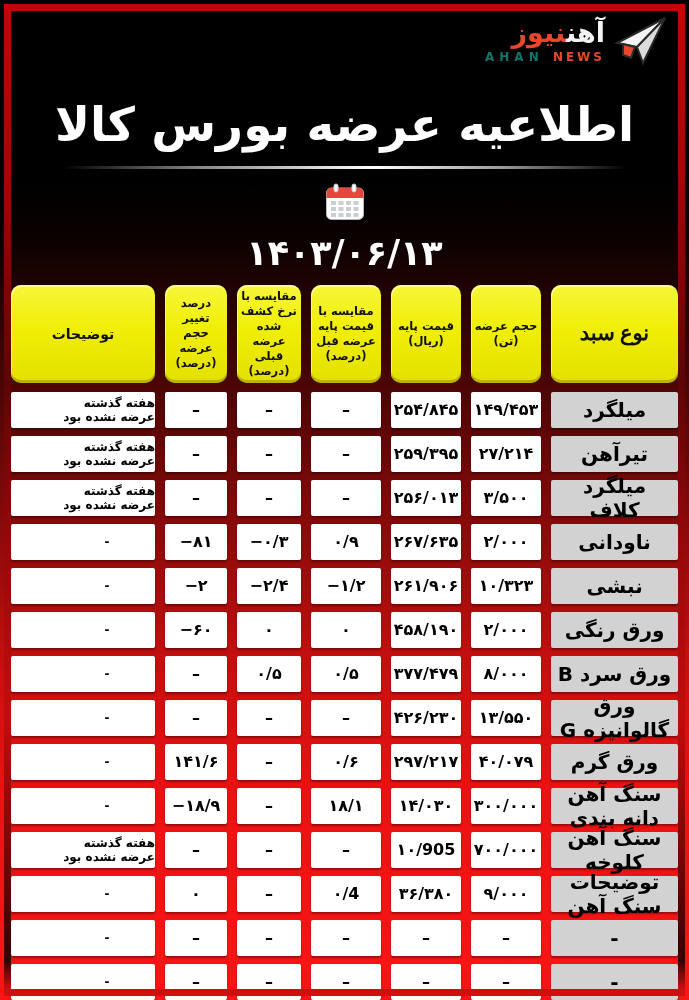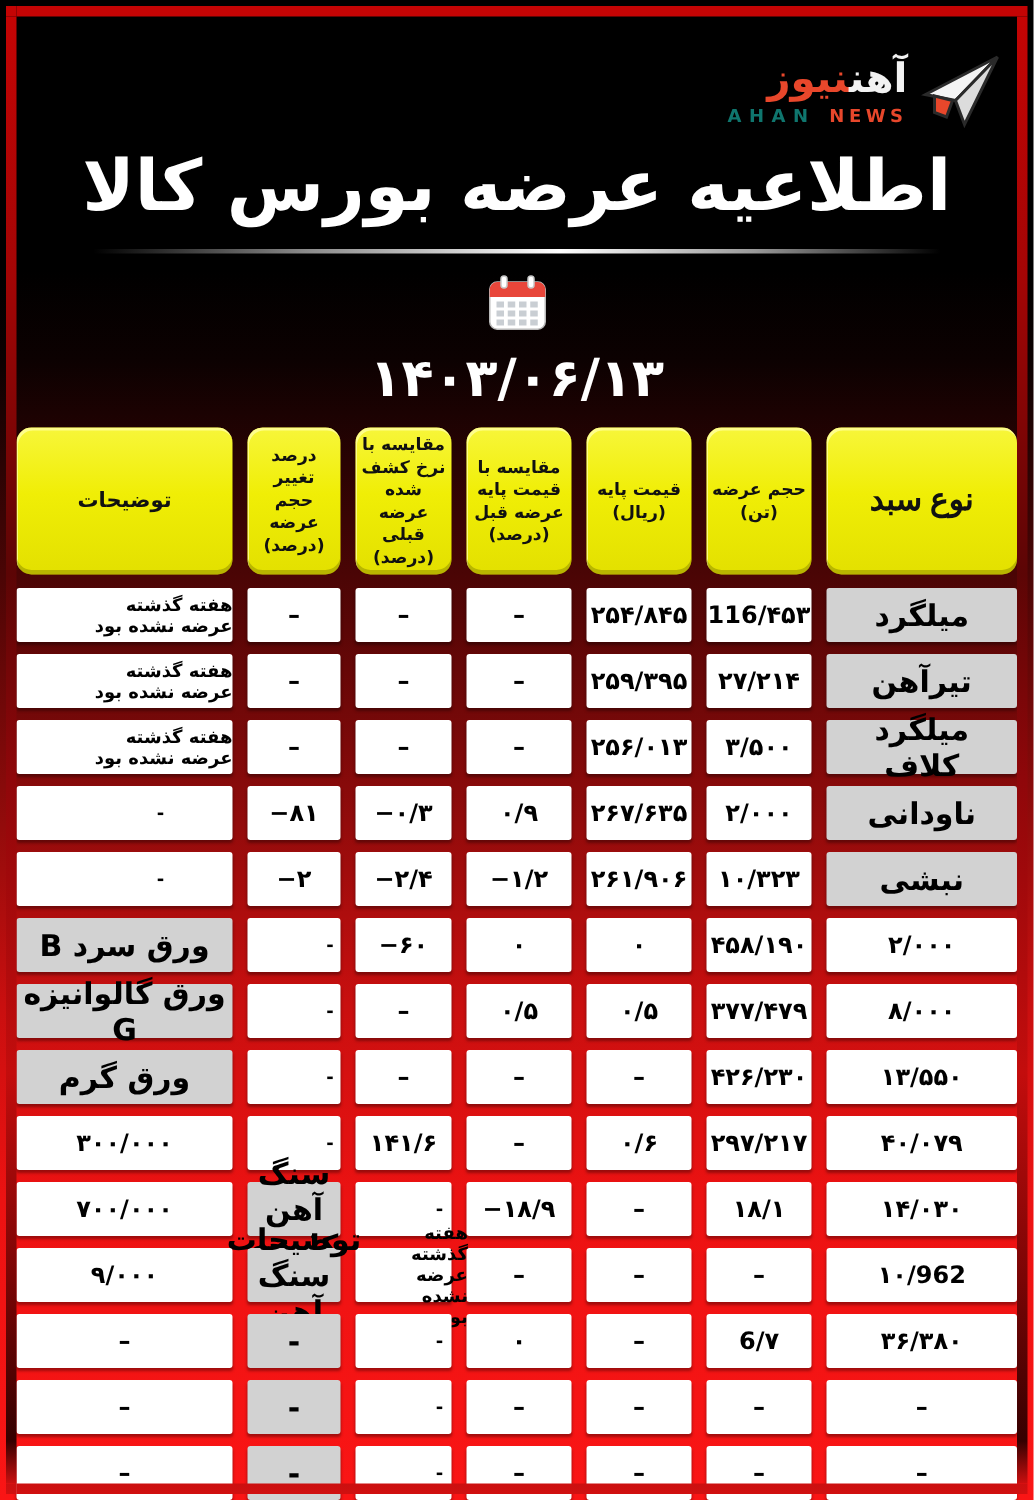--- a/index.html
+++ b/index.html
@@ -13,21 +13,21 @@
   .frame{
     position:absolute;top:4px;left:4px;right:4px;bottom:4px;
     border:7px solid;border-radius:4px;pointer-events:none;z-index:5;
     border-image:linear-gradient(180deg,
       #c40404 0%, #a30505 18%, #5c0505 38%, #8f070a 52%,
       #c30d0d 72%, #7a0505 86%, #350000 97%, #d01010 100%) 1;
   }
   .page{position:relative;width:100%;height:100%;}
 
   
-  .logo{position:absolute;top:13px;right:20px;display:flex;align-items:center;gap:8px;direction:ltr;margin-top:20px;}
+  .logo{position:absolute;top:13px;right:20px;display:flex;align-items:center;gap:8px;direction:ltr;}
   .logo-text{text-align:right;line-height:1;}
   .logo-fa{font-size:27px;font-weight:bold;direction:rtl;letter-spacing:0;}
   .logo-fa .w{color:#f2f2f2;}
   .logo-fa .o{color:#e8472b;}
   .logo-en{font-size:12px;font-weight:bold;letter-spacing:5px;margin-top:5px;direction:ltr;}
   .logo-en .g{color:#0f766e;}
   .logo-en .o{color:#e8472b;letter-spacing:3px;}
   .plane{width:56px;height:56px;}
 
   .title{
@@ -134,21 +134,21 @@
 نرخ کشف شده
 عرضه قبلی
 (درصد)</div>
       <div class="hcell">درصد تغییر
 حجم عرضه
 (درصد)</div>
       <div class="hcell h-notes">توضیحات</div>
     </div>
     <div class="grid tbody">
         <div class="cell name">میلگرد</div>
-        <div class="cell num">116/۴۵۳</div>
+        <div class="cell num">۱۴۹/۴۵۳</div>
         <div class="cell num">۲۵۴/۸۴۵</div>
         <div class="cell num">–</div>
         <div class="cell num">–</div>
         <div class="cell num">–</div>
         <div class="cell notes">هفته گذشته عرضه نشده بود</div>
         <div class="cell name">تیرآهن</div>
         <div class="cell num">۲۷/۲۱۴</div>
         <div class="cell num">۲۵۹/۳۹۵</div>
         <div class="cell num">–</div>
         <div class="cell num">–</div>
@@ -168,20 +168,21 @@
         <div class="cell num">−۰/۳</div>
         <div class="cell num">−۸۱</div>
         <div class="cell notes">-</div>
         <div class="cell name">نبشی</div>
         <div class="cell num">۱۰/۳۲۳</div>
         <div class="cell num">۲۶۱/۹۰۶</div>
         <div class="cell num">−۱/۲</div>
         <div class="cell num">−۲/۴</div>
         <div class="cell num">−۲</div>
         <div class="cell notes">-</div>
+        <div class="cell name">ورق رنگی</div>
         <div class="cell num">۲/۰۰۰</div>
         <div class="cell num">۴۵۸/۱۹۰</div>
         <div class="cell num">۰</div>
         <div class="cell num">۰</div>
         <div class="cell num">−۶۰</div>
         <div class="cell notes">-</div>
         <div class="cell name">ورق سرد B</div>
         <div class="cell num">۸/۰۰۰</div>
         <div class="cell num">۳۷۷/۴۷۹</div>
         <div class="cell num">۰/۵</div>
@@ -195,37 +196,38 @@
         <div class="cell num">–</div>
         <div class="cell num">–</div>
         <div class="cell notes">-</div>
         <div class="cell name">ورق گرم</div>
         <div class="cell num">۴۰/۰۷۹</div>
         <div class="cell num">۲۹۷/۲۱۷</div>
         <div class="cell num">۰/۶</div>
         <div class="cell num">–</div>
         <div class="cell num">۱۴۱/۶</div>
         <div class="cell notes">-</div>
+        <div class="cell name">سنگ آهن دانه بندی</div>
         <div class="cell num">۳۰۰/۰۰۰</div>
         <div class="cell num">۱۴/۰۳۰</div>
         <div class="cell num">۱۸/۱</div>
         <div class="cell num">–</div>
         <div class="cell num">−۱۸/۹</div>
         <div class="cell notes">-</div>
         <div class="cell name">سنگ آهن کلوخه</div>
         <div class="cell num">۷۰۰/۰۰۰</div>
-        <div class="cell num">۱۰/962</div>
+        <div class="cell num">۱۰/905</div>
         <div class="cell num">–</div>
         <div class="cell num">–</div>
         <div class="cell num">–</div>
         <div class="cell notes">هفته گذشته عرضه نشده بود</div>
         <div class="cell name">توضیحات سنگ آهن</div>
         <div class="cell num">۹/۰۰۰</div>
         <div class="cell num">۳۶/۳۸۰</div>
-        <div class="cell num">6/۷</div>
+        <div class="cell num">۰/4</div>
         <div class="cell num">–</div>
         <div class="cell num">۰</div>
         <div class="cell notes">-</div>
         <div class="cell name">-</div>
         <div class="cell num">–</div>
         <div class="cell num">–</div>
         <div class="cell num">–</div>
         <div class="cell num">–</div>
         <div class="cell num">–</div>
         <div class="cell notes">-</div>

